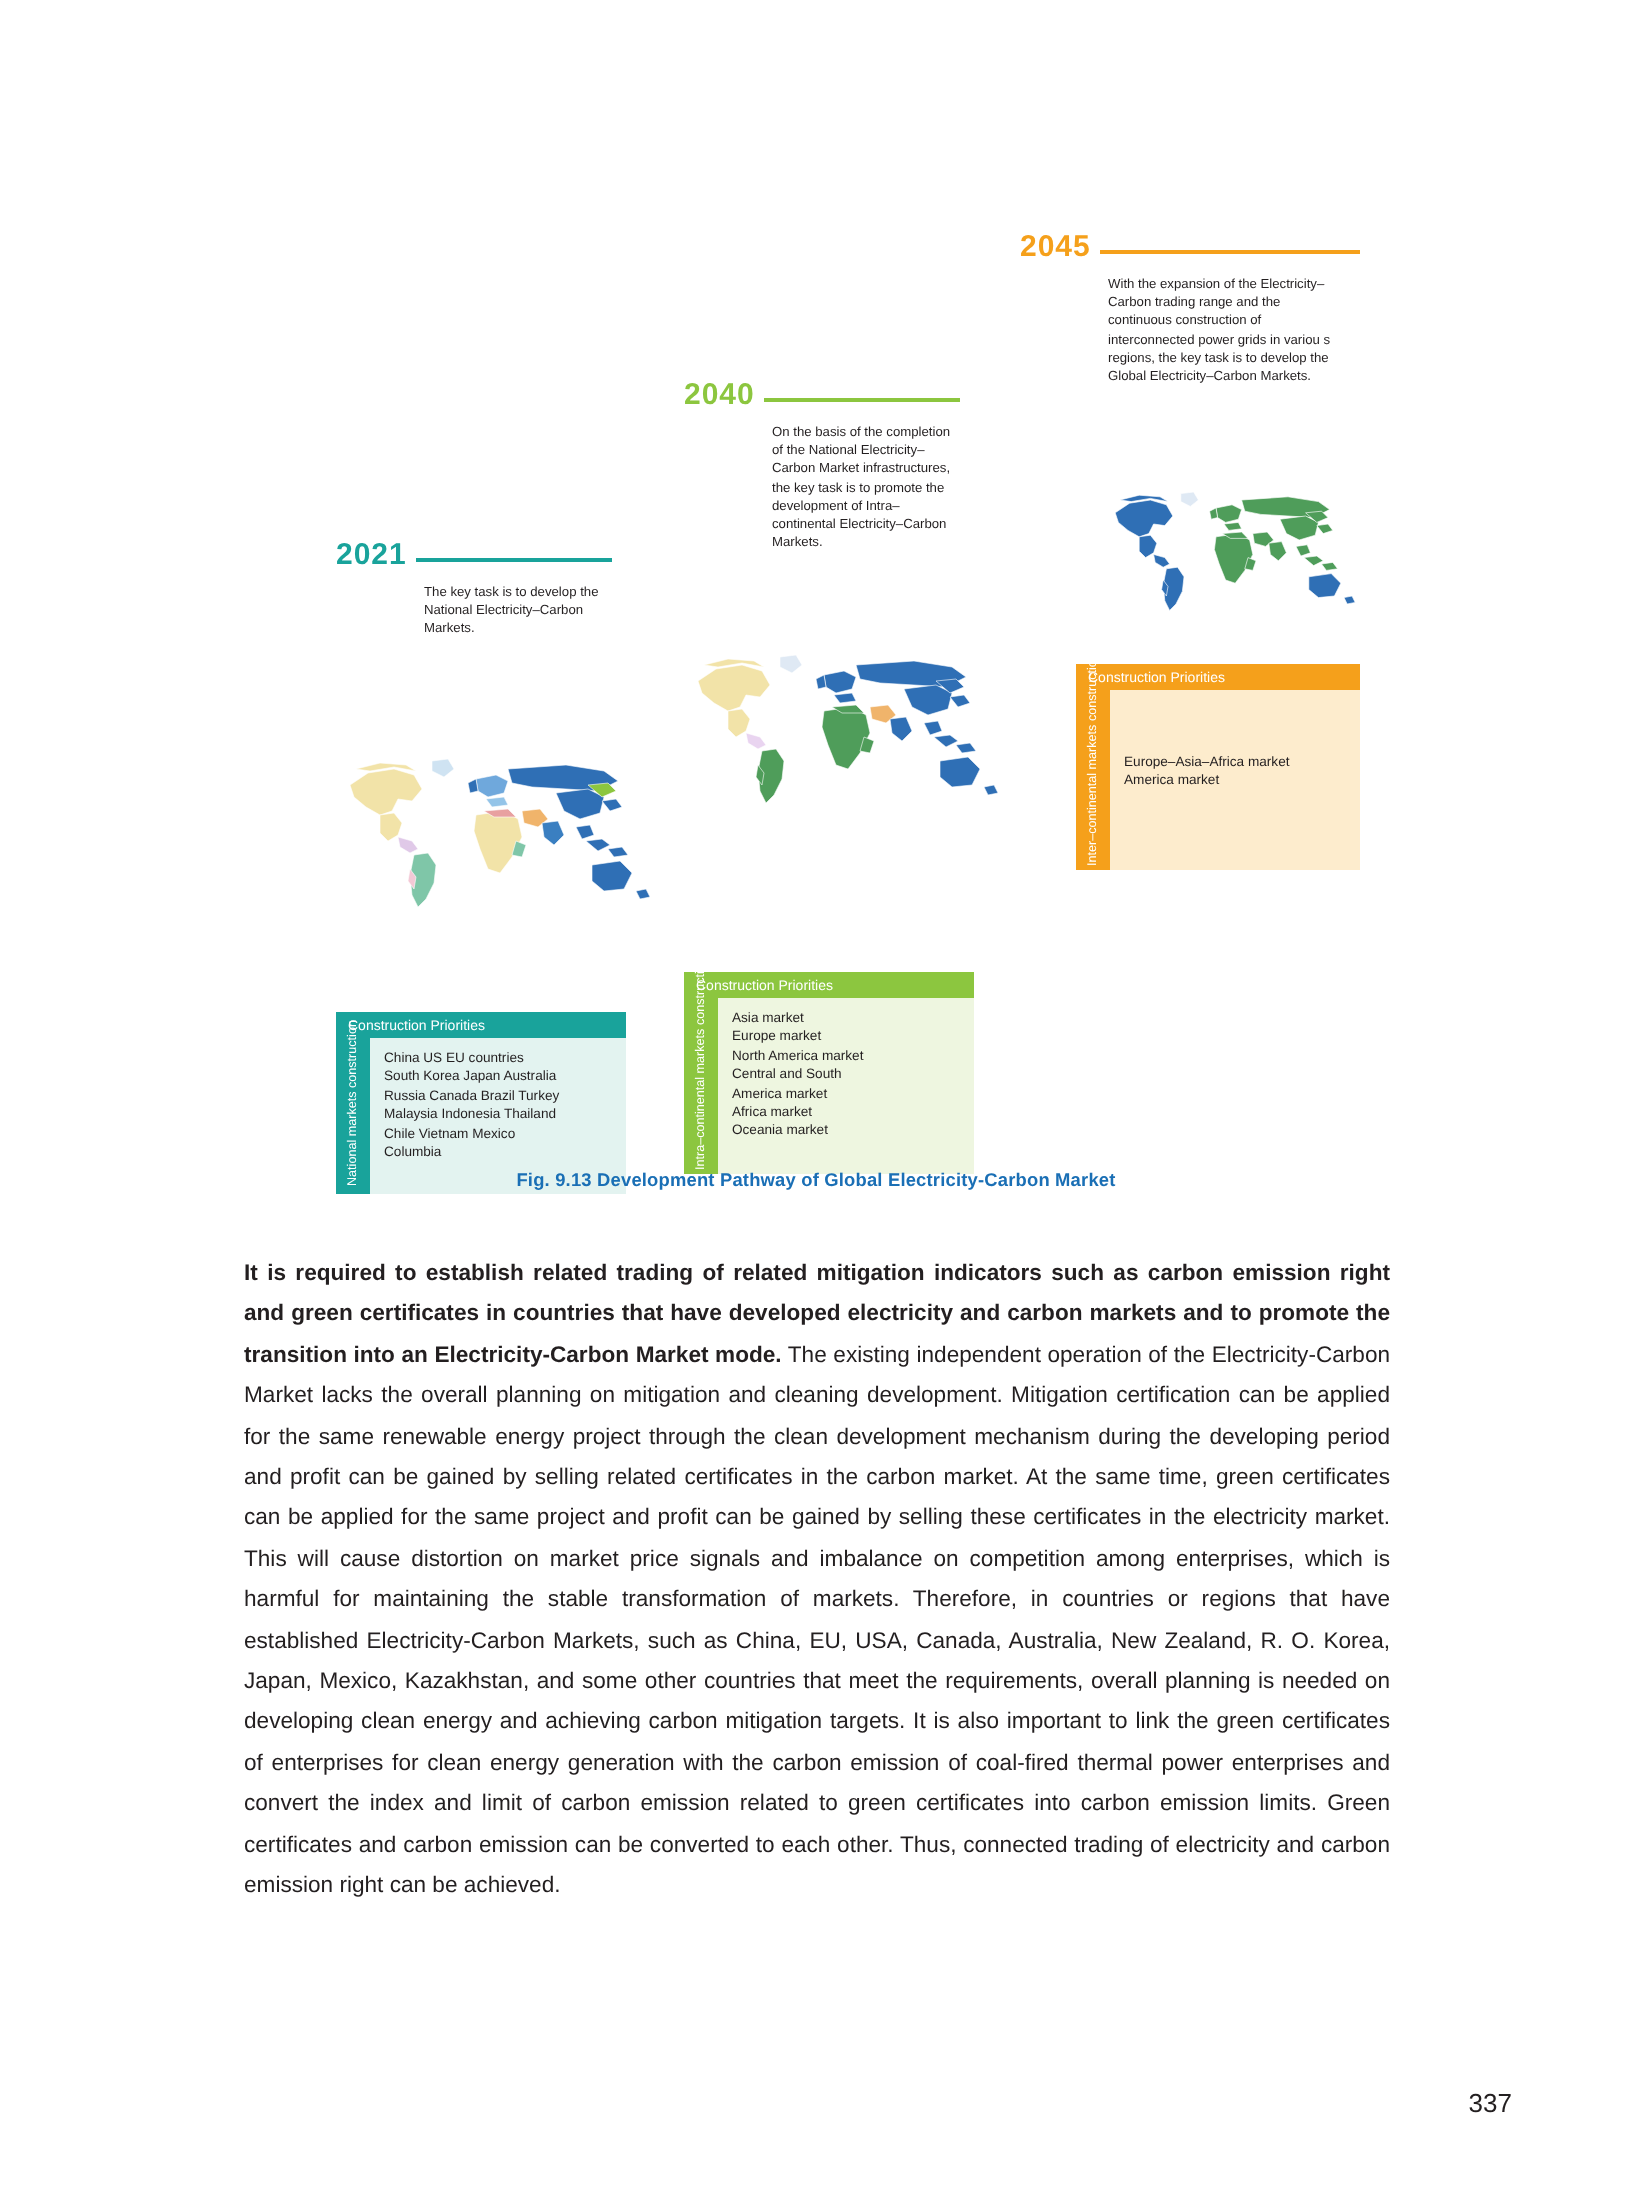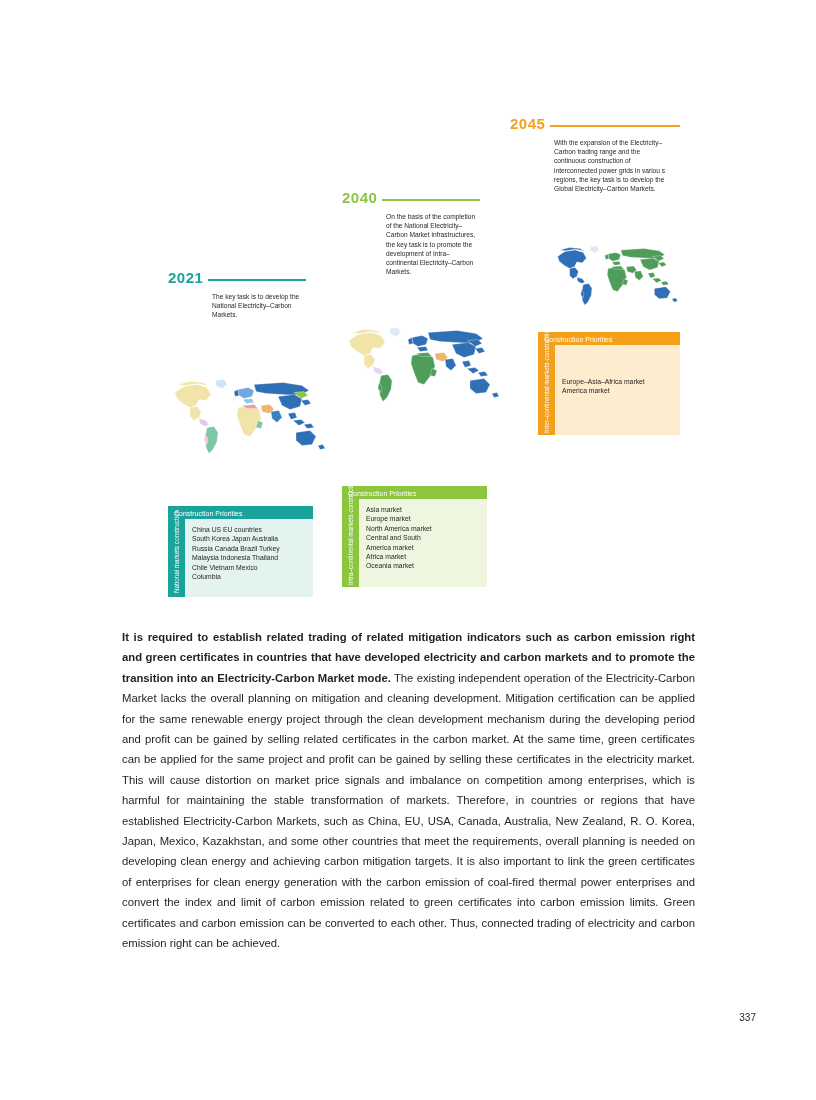--- a/index.html
+++ b/index.html
@@ -136,22 +136,22 @@
     line-height: 20.4px;
     text-align: justify;
     color: #231f20;
   }
   .body-text p { margin: 12px; }
   .lead { font-weight: bold; }
 
   .page-number {
     position: absolute;
     right: 60px;
-    top: 1012px;
-    font-size: 10px;
+    top: 1044px;
+    font-size: 13px;
     color: #231f20;
   }
 </style>
 </head>
 <body>
 
 <div class="page">
 
   <div class="figure">
 
@@ -313,19 +313,20 @@
         </div>
         <div class="cp-list" style="top:32px;">
           <div>Europe–Asia–Africa market</div>
           <div>America market</div>
         </div>
       </div>
     </div>
 
   </div>
 
+  <div class="caption">Fig. 9.13   Development Pathway of Global Electricity-Carbon Market</div>
 
   <div class="body-text">
     <p><span class="lead">It is required to establish related trading of related mitigation indicators such as carbon emission right and green certificates in countries that have developed electricity and carbon markets and to promote the transition into an Electricity-Carbon Market mode.</span><span> The existing independent operation of the Electricity-Carbon Market lacks the overall planning on mitigation and cleaning development. Mitigation certification can be applied for the same renewable energy project through the clean development mechanism during the developing period and profit can be gained by selling related certificates in the carbon market. At the same time, green certificates can be applied for the same project and profit can be gained by selling these certificates in the electricity market. This will cause distortion on market price signals and imbalance on competition among enterprises, which is harmful for maintaining the stable transformation of markets. Therefore, in countries or regions that have established Electricity-Carbon Markets, such as China, EU, USA, Canada, Australia, New Zealand, R. O. Korea, Japan, Mexico, Kazakhstan, and some other countries that meet the requirements, overall planning is needed on developing clean energy and achieving carbon mitigation targets. It is also important to link the green certificates of enterprises for clean energy generation with the carbon emission of coal-fired thermal power enterprises and convert the index and limit of carbon emission related to green certificates into carbon emission limits. Green certificates and carbon emission can be converted to each other. Thus, connected trading of electricity and carbon emission right can be achieved.</span></p>
   </div>
 
   <div class="page-number">337</div>
 </div>
 
 </body></html>

